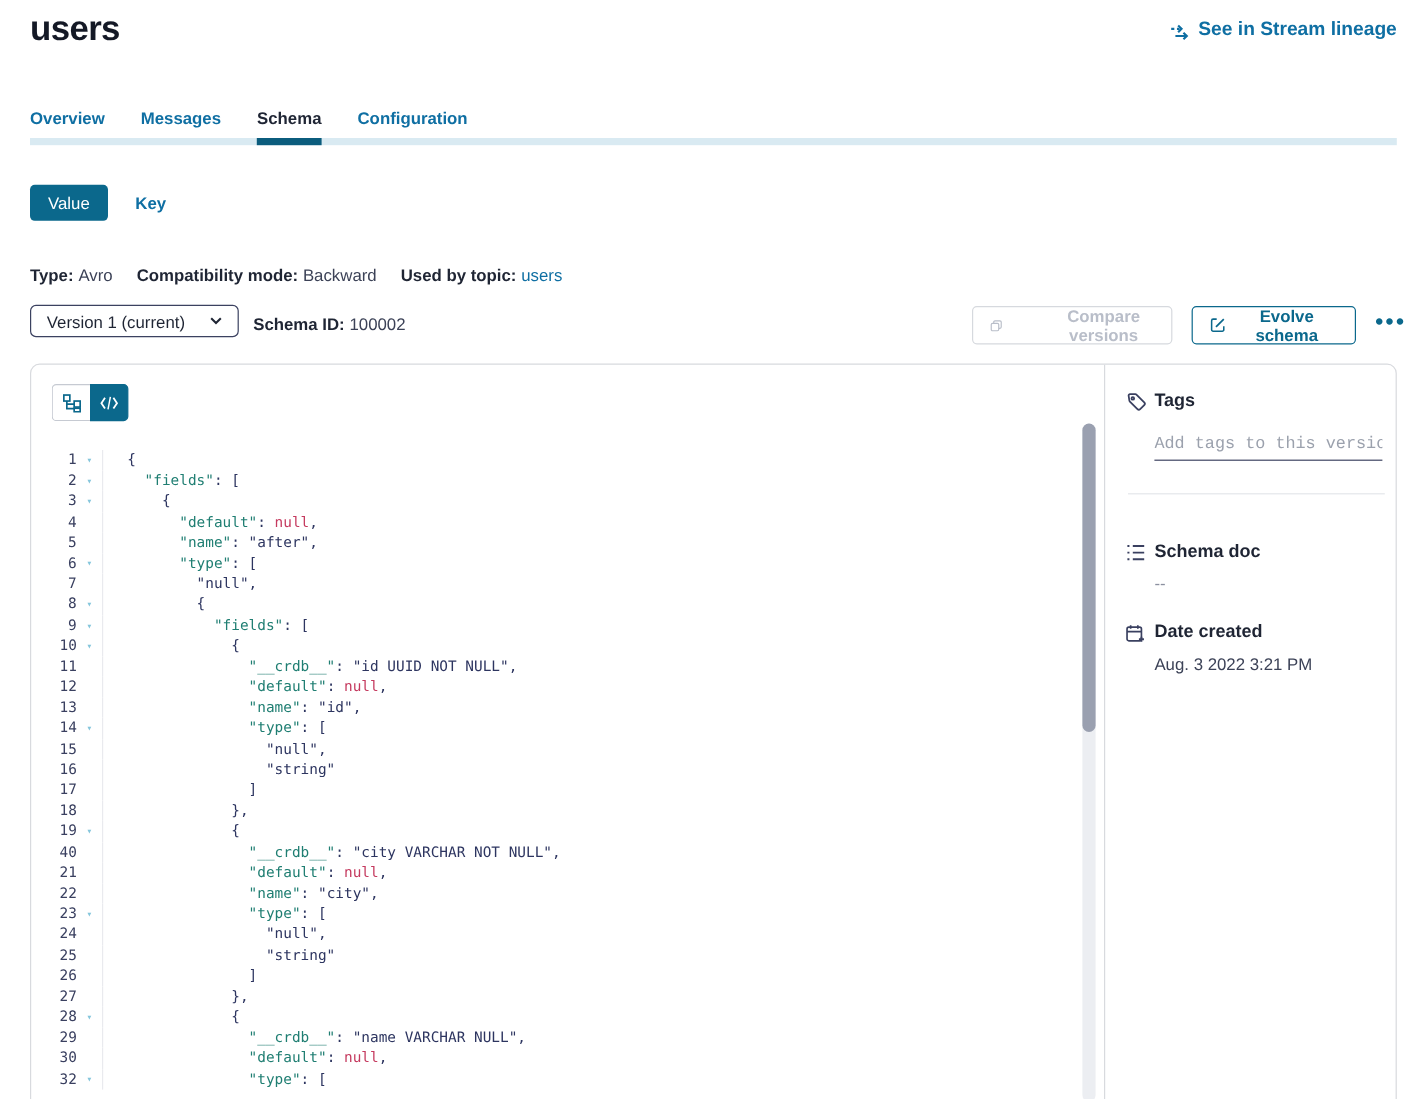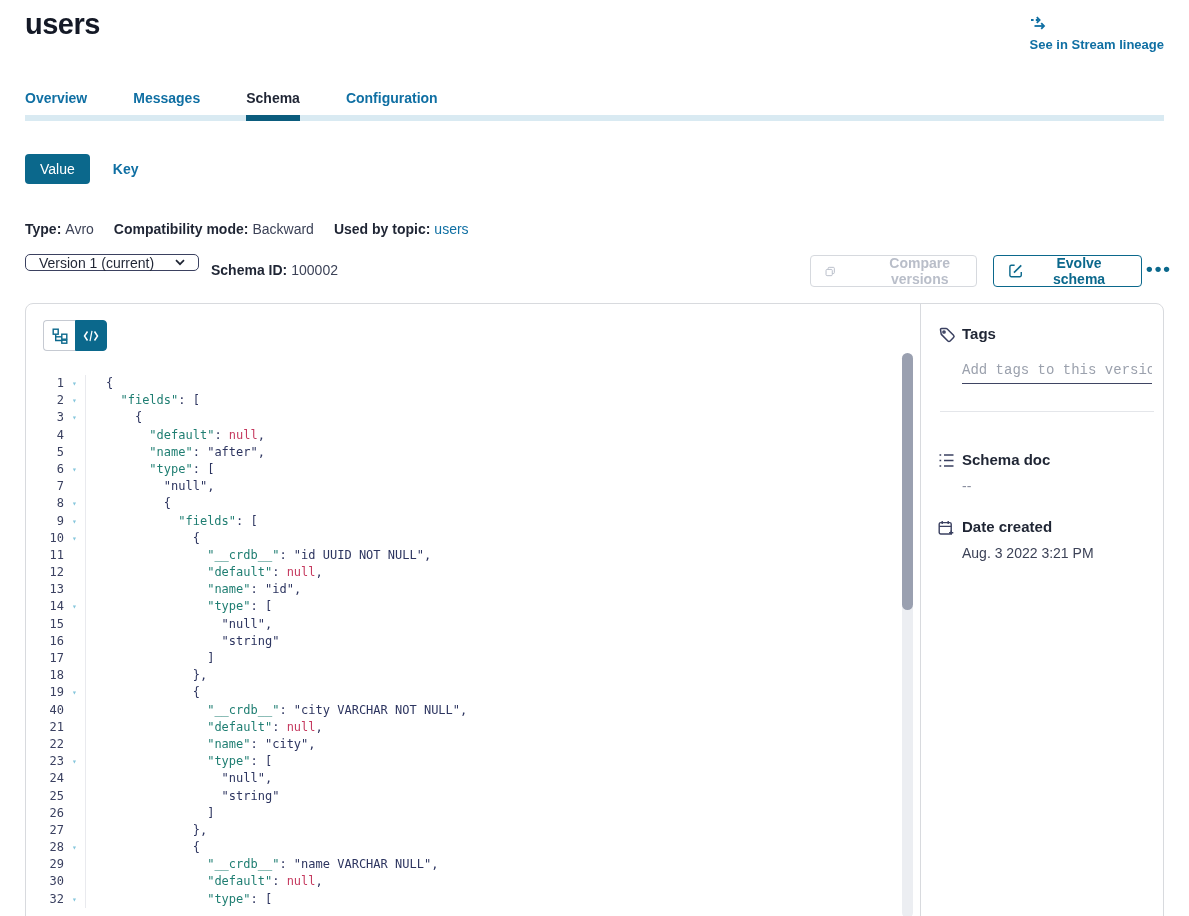--- a/index.html
+++ b/index.html
@@ -11,53 +11,53 @@
     --muted:#8b90a0; --scroll_thumb:#9aa0b0; --scroll_track:#eceef2;
   }
   *{box-sizing:border-box;margin:0;padding:0;}
   html,body{width:1189px;height:916px;}
   body{position:relative;overflow:hidden;background:#fff;
        font-family:"Liberation Sans",sans-serif;color:var(--text_dark);}
   .abs{position:absolute;}
 
   
   .title{left:25px;top:8px;font-size:29px;font-weight:700;letter-spacing:-.5px;color:#141926;}
-  .lineage{top:16px;right:25px;display:flex;align-items:flex-start;gap:7px;color:var(--link);
-           font-size:13px;font-weight:600;text-decoration:none;cursor:pointer;flex-direction:column;}
-
-  
-  .tabs{left:25px;top:88px;width:1139px;height:33px;display:flex;gap:46px;}
+  .lineage{top:16px;right:25px;display:flex;align-items:flex-end;gap:7px;color:var(--link);
+           font-size:16px;font-weight:600;text-decoration:none;cursor:pointer;}
+
+  
+  .tabs{left:25px;top:88px;width:1139px;height:33px;display:flex;gap:30px;}
   .tabs::after{content:"";position:absolute;left:0;right:0;bottom:0;height:6px;background:var(--tab_bar);}
   .tab{position:relative;height:100%;padding-top:2px;font-size:14px;font-weight:600;color:var(--link);cursor:pointer;}
   .tab.active{color:var(--text_dark);}
   .tab.active::after{content:"";position:absolute;left:0;right:0;bottom:0;height:6px;
                      background:var(--tab_active_underline);z-index:1;}
 
   
   .seg-row{left:25px;top:154px;height:30px;display:flex;align-items:center;gap:23px;}
   .seg-btn{height:30px;padding:0 15px;background:var(--accent);color:#fff;border:none;border-radius:4px;
            font-family:inherit;font-size:14px;cursor:pointer;}
   .key-link{color:var(--link);font-size:14px;font-weight:600;cursor:pointer;text-decoration:none;}
 
   
   .meta{left:25px;top:221px;display:flex;gap:20px;font-size:14px;color:var(--text_body);}
   .meta b{color:var(--text_dark);font-weight:700;margin-right:4px;}
   .meta a{color:var(--link);text-decoration:none;cursor:pointer;}
 
   
-  .vselect{left:25px;top:254px;width:174px;height:17px;border:1px solid #3b4160;border-radius:5px;
+  .vselect{left:25px;top:254px;width:174px;height:27px;border:1px solid #3b4160;border-radius:5px;
            display:flex;align-items:center;justify-content:space-between;padding:0 13px;
            font-size:14px;color:var(--text_dark);cursor:pointer;background:#fff;}
   .schema-id{left:211px;top:262px;font-size:14px;color:var(--text_body);}
   .schema-id b{color:var(--text_dark);font-weight:700;margin-right:4px;}
   .btn{height:32px;border-radius:4px;display:flex;align-items:center;gap:8px;padding:0 14px;
        font-family:inherit;font-size:14px;font-weight:600;background:#fff;cursor:pointer;}
   .btn.compare{left:810px;top:255px;width:167px;border:1px solid var(--disabled_border);
                color:var(--disabled_text);cursor:default;justify-content:center;gap:42px;}
-  .btn.evolve{left:993px;top:255px;width:149px;border:1px solid var(--accent);color:var(--accent);justify-content:center;}
+  .btn.evolve{left:993px;top:255px;width:137px;border:1px solid var(--accent);color:var(--accent);justify-content:center;}
   .more{left:1142px;top:252px;width:34px;height:34px;display:flex;align-items:center;justify-content:center;
         color:var(--accent);font-size:19px;letter-spacing:2px;font-weight:700;cursor:pointer;}
 
   
   .panel{left:25px;top:303px;width:1139px;height:640px;border:1px solid var(--border);
          border-radius:8px 8px 0 0;background:#fff;}
   .toggle{left:17px;top:16px;display:flex;}
   .tg-btn{width:32px;height:31px;display:flex;align-items:center;justify-content:center;cursor:pointer;background:#fff;}
   .tg-btn.tree{border:1px solid #c6cad2;border-right:none;border-radius:4px 0 0 4px;color:var(--accent);}
   .tg-btn.codev{background:var(--accent);border:1px solid var(--accent);border-radius:0 4px 4px 0;color:#fff;}

